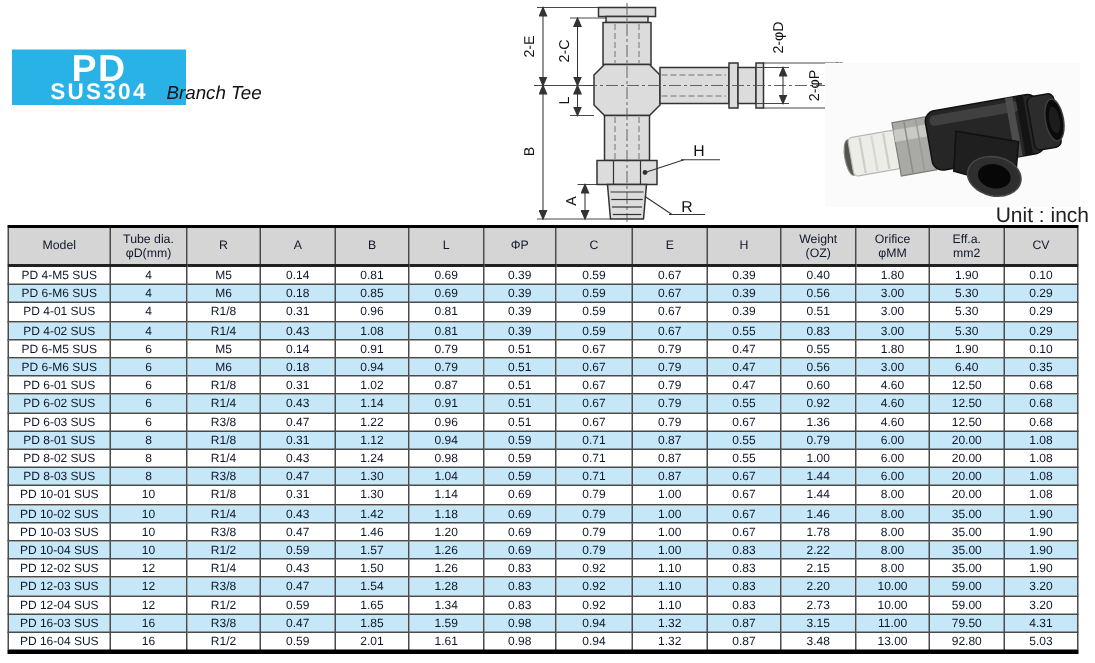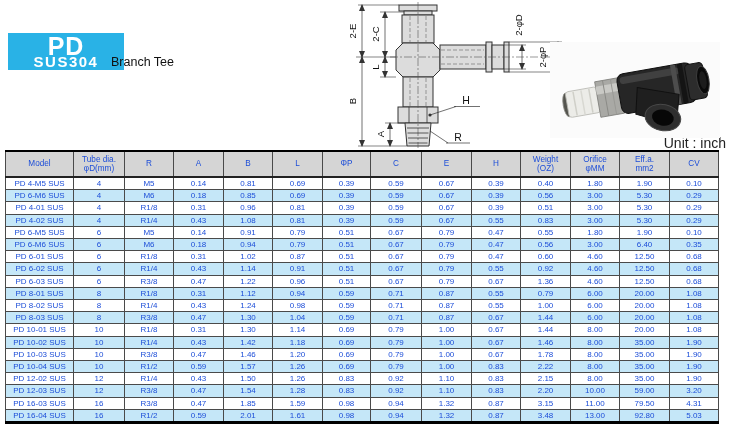--- a/index.html
+++ b/index.html
@@ -7,28 +7,28 @@
   body {
     width:730px; height:442px; position:relative; overflow:hidden;
     background:#ffffff; font-family:"Liberation Sans", sans-serif; color:#111;
   }
   .brand-badge {
     position:absolute; left:8px; top:33px; width:116px; height:37px;
     background:#29b2e6; color:#fff; text-align:center; padding-top:2px;
   }
   .brand-badge .pd { font-size:25px; font-weight:bold; line-height:22px; letter-spacing:1px; }
   .brand-badge .sus { font-size:15px; font-weight:bold; letter-spacing:1.5px; line-height:10px; }
-  .product-name { position:absolute; left:111px; top:55px; font-size:12.5px; color:#111; }
+  .product-name { position:absolute; left:111px; top:55px; font-size:12.5px; color:#111;font-style:italic; }
   .unit-label { position:absolute; right:4px; top:135px; font-size:14px; color:#222; }
   .diagram { position:absolute; left:268px; top:0; }
   .photo { position:absolute; left:550px; top:42px; }
   table.spec {
     position:absolute; left:5px; top:150px; width:713px;
     border-collapse:collapse; table-layout:fixed;
-    text-align:center; color:#1d4ed8;
+    text-align:center; color:#0f172a;
     border-top:2px solid #000; border-bottom:3px solid #000;
   }
   table.spec th {
     background:#d5d5d5; border:1px solid #4a4a4a; border-bottom:2px solid #222;
     font-weight:normal; font-size:8.2px; line-height:9.5px; height:26px;
     white-space:pre-line; padding:0; vertical-align:middle;
   }
   table.spec td {
     border:1px solid #4a4a4a; font-size:8px; height:11.2px; line-height:11.2px;
     padding:0; overflow:hidden; background:#fff;
@@ -473,20 +473,36 @@
         <td>0.83</td>
         <td>0.92</td>
         <td>1.10</td>
         <td>0.83</td>
         <td>2.20</td>
         <td>10.00</td>
         <td>59.00</td>
         <td>3.20</td>
       </tr>
       <tr>
+        <td>PD 12-04 SUS</td>
+        <td>12</td>
+        <td>R1/2</td>
+        <td>0.59</td>
+        <td>1.65</td>
+        <td>1.34</td>
+        <td>0.83</td>
+        <td>0.92</td>
+        <td>1.10</td>
+        <td>0.83</td>
+        <td>2.73</td>
+        <td>10.00</td>
+        <td>59.00</td>
+        <td>3.20</td>
+      </tr>
+      <tr>
         <td>PD 16-03 SUS</td>
         <td>16</td>
         <td>R3/8</td>
         <td>0.47</td>
         <td>1.85</td>
         <td>1.59</td>
         <td>0.98</td>
         <td>0.94</td>
         <td>1.32</td>
         <td>0.87</td>

